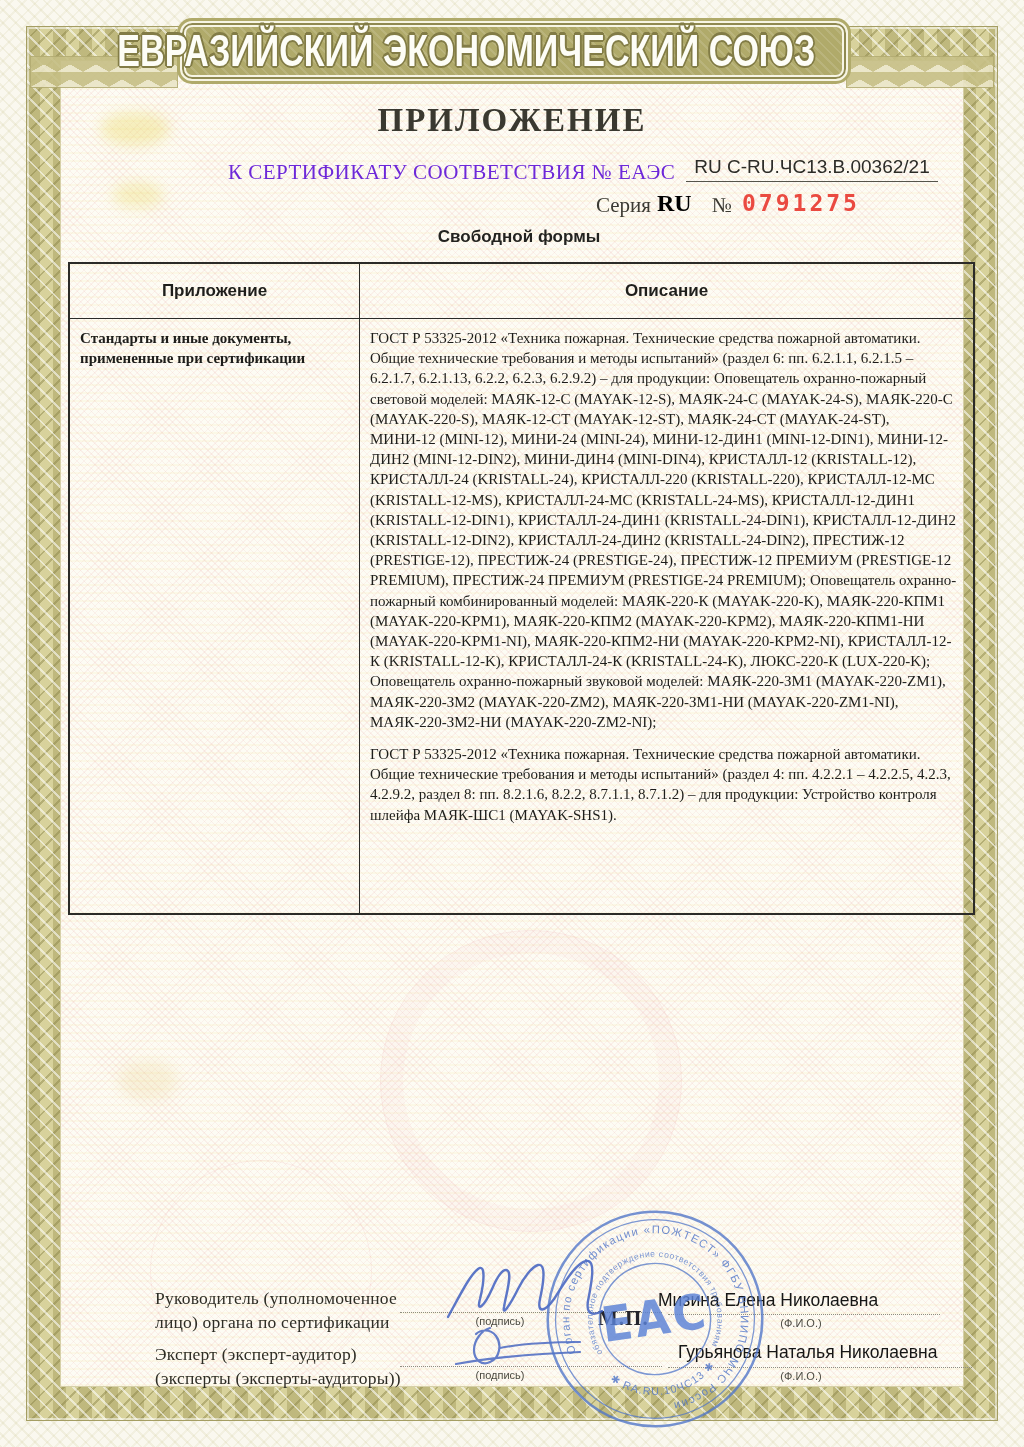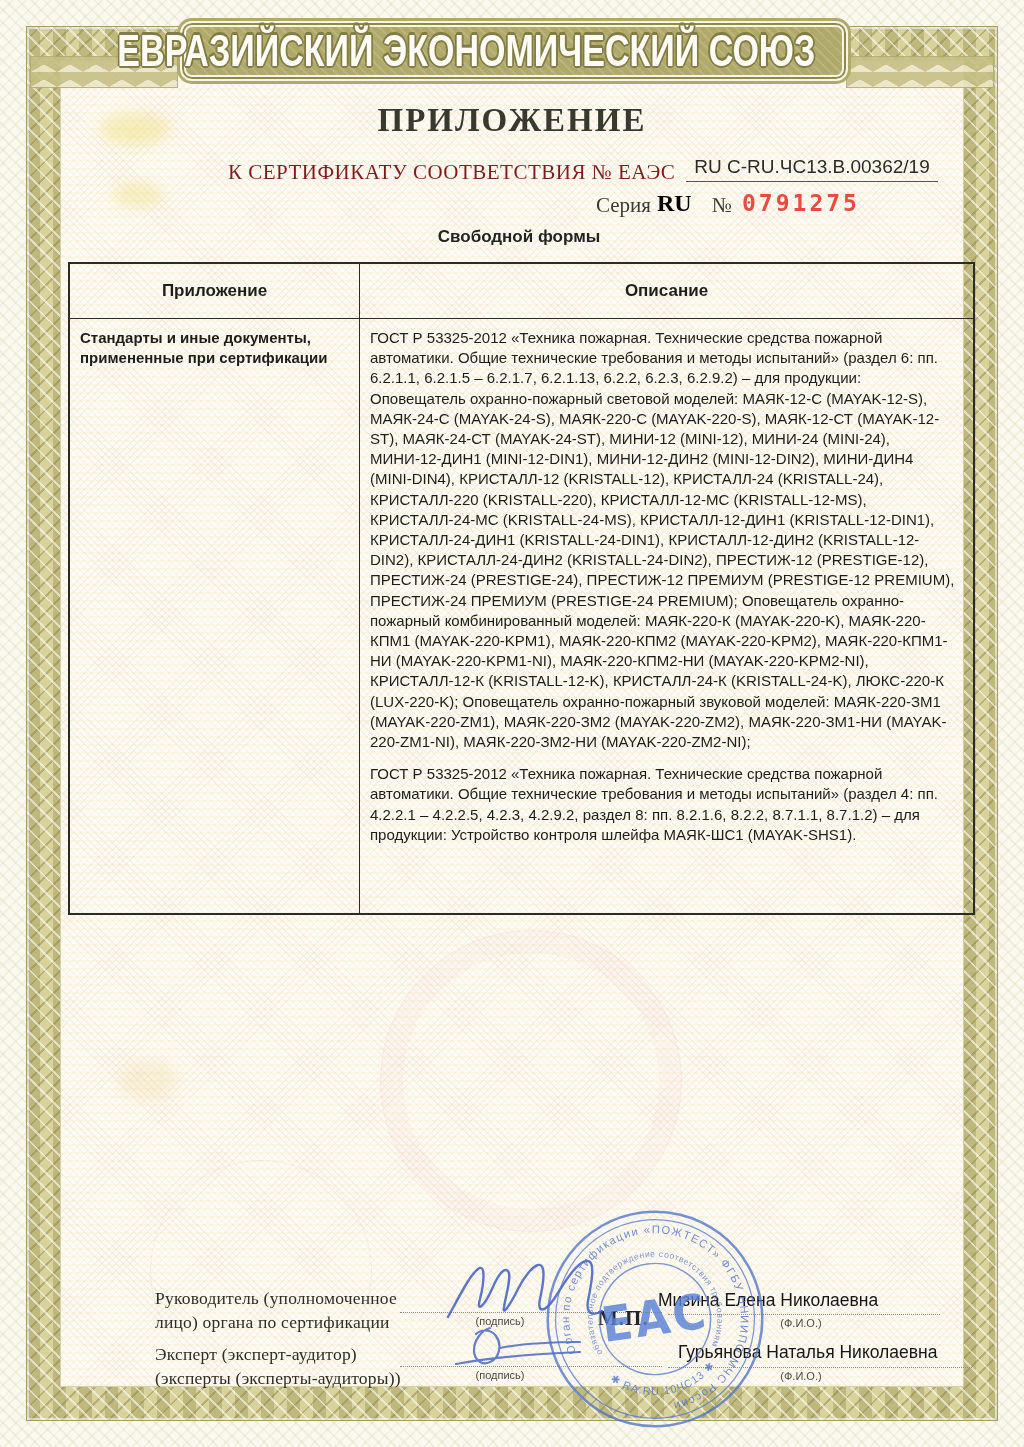--- a/index.html
+++ b/index.html
@@ -73,21 +73,21 @@
   }
 
   
   .doc-title{
     position:absolute;left:0;top:102px;width:1024px;text-align:center;
     font-family:"Liberation Serif",serif;font-weight:700;font-size:33px;
     letter-spacing:2px;color:#3a3930;
   }
   .subtitle-row{position:absolute;left:228px;top:160px;width:720px;}
   .subtitle-label{
-    font-family:"Liberation Serif",serif;font-size:21px;color:#7f1d1d;letter-spacing:.5px;
+    font-family:"Liberation Serif",serif;font-size:21px;color:#6d28d9;letter-spacing:.5px;
   }
   .cert-number{
     position:absolute;left:686px;top:156px;width:252px;text-align:center;
     font-family:"Liberation Sans",sans-serif;font-size:19px;color:#2c2c27;
     border-bottom:1.5px solid #55544a;padding-bottom:3px;white-space:nowrap;
   }
   .series-row{position:absolute;left:0;top:193px;width:1024px;height:30px;}
   .series-label{position:absolute;left:596px;font-family:"Liberation Serif",serif;font-size:21px;color:#3b3a32;}
   .series-value{position:absolute;left:657px;top:-3px;font-family:"Liberation Serif",serif;font-weight:700;font-size:24px;color:#000000;text-align:center;}
   .number-sign{position:absolute;left:712px;font-family:"Liberation Serif",serif;font-size:21px;color:#3b3a32;}
@@ -102,21 +102,21 @@
     position:absolute;left:68px;top:262px;width:907px;height:653px;
     border:2px solid #2b2b28;box-sizing:border-box;
     display:grid;grid-template-columns:290px 1fr;grid-template-rows:55px 1fr;
   }
   .th{
     display:flex;align-items:center;justify-content:center;
     font-weight:700;font-size:17px;color:#1e1e1b;
   }
   .th.col1{border-right:1.5px solid #2b2b28;border-bottom:1.5px solid #2b2b28;}
   .th.col2{border-bottom:1.5px solid #2b2b28;}
-  .td{font-size:15px;color:#1d1d1a;padding:9px 10px;box-sizing:border-box;}
+  .td{font-size:15px;color:#1d1d1a;padding:9px 10px;box-sizing:border-box;font-family:Liberation Serif, serif;}
   .td.col1{border-right:1.5px solid #2b2b28;font-weight:700;line-height:20px;font-size:15px;}
   .td.col2{line-height:20.2px;padding-right:14px;}
   .td.col2 p{margin:0 0 12px 0;}
 
   
   .sig-label{
     position:absolute;font-family:"Liberation Serif",serif;font-size:17.5px;color:#2e2d25;
     line-height:24px;letter-spacing:.2px;
   }
   .sig-line{
@@ -171,21 +171,21 @@
 
   <div class="banner">
     <div class="banner-text">ЕВРАЗИЙСКИЙ ЭКОНОМИЧЕСКИЙ СОЮЗ</div>
   </div>
 
   <div class="doc-title">ПРИЛОЖЕНИЕ</div>
 
   <div class="subtitle-row">
     <span class="subtitle-label">К СЕРТИФИКАТУ СООТВЕТСТВИЯ № ЕАЭС</span>
   </div>
-  <div class="cert-number">RU С-RU.ЧС13.В.00362/19</div>
+  <div class="cert-number">RU С-RU.ЧС13.В.00362/21</div>
 
   <div class="series-row">
     <span class="series-label">Серия</span>
     <span class="series-value">RU</span>
     <span class="number-sign">№</span>
     <span class="blank-number">0791275</span>
   </div>
 
   <div class="form-type">Свободной формы</div>
 

